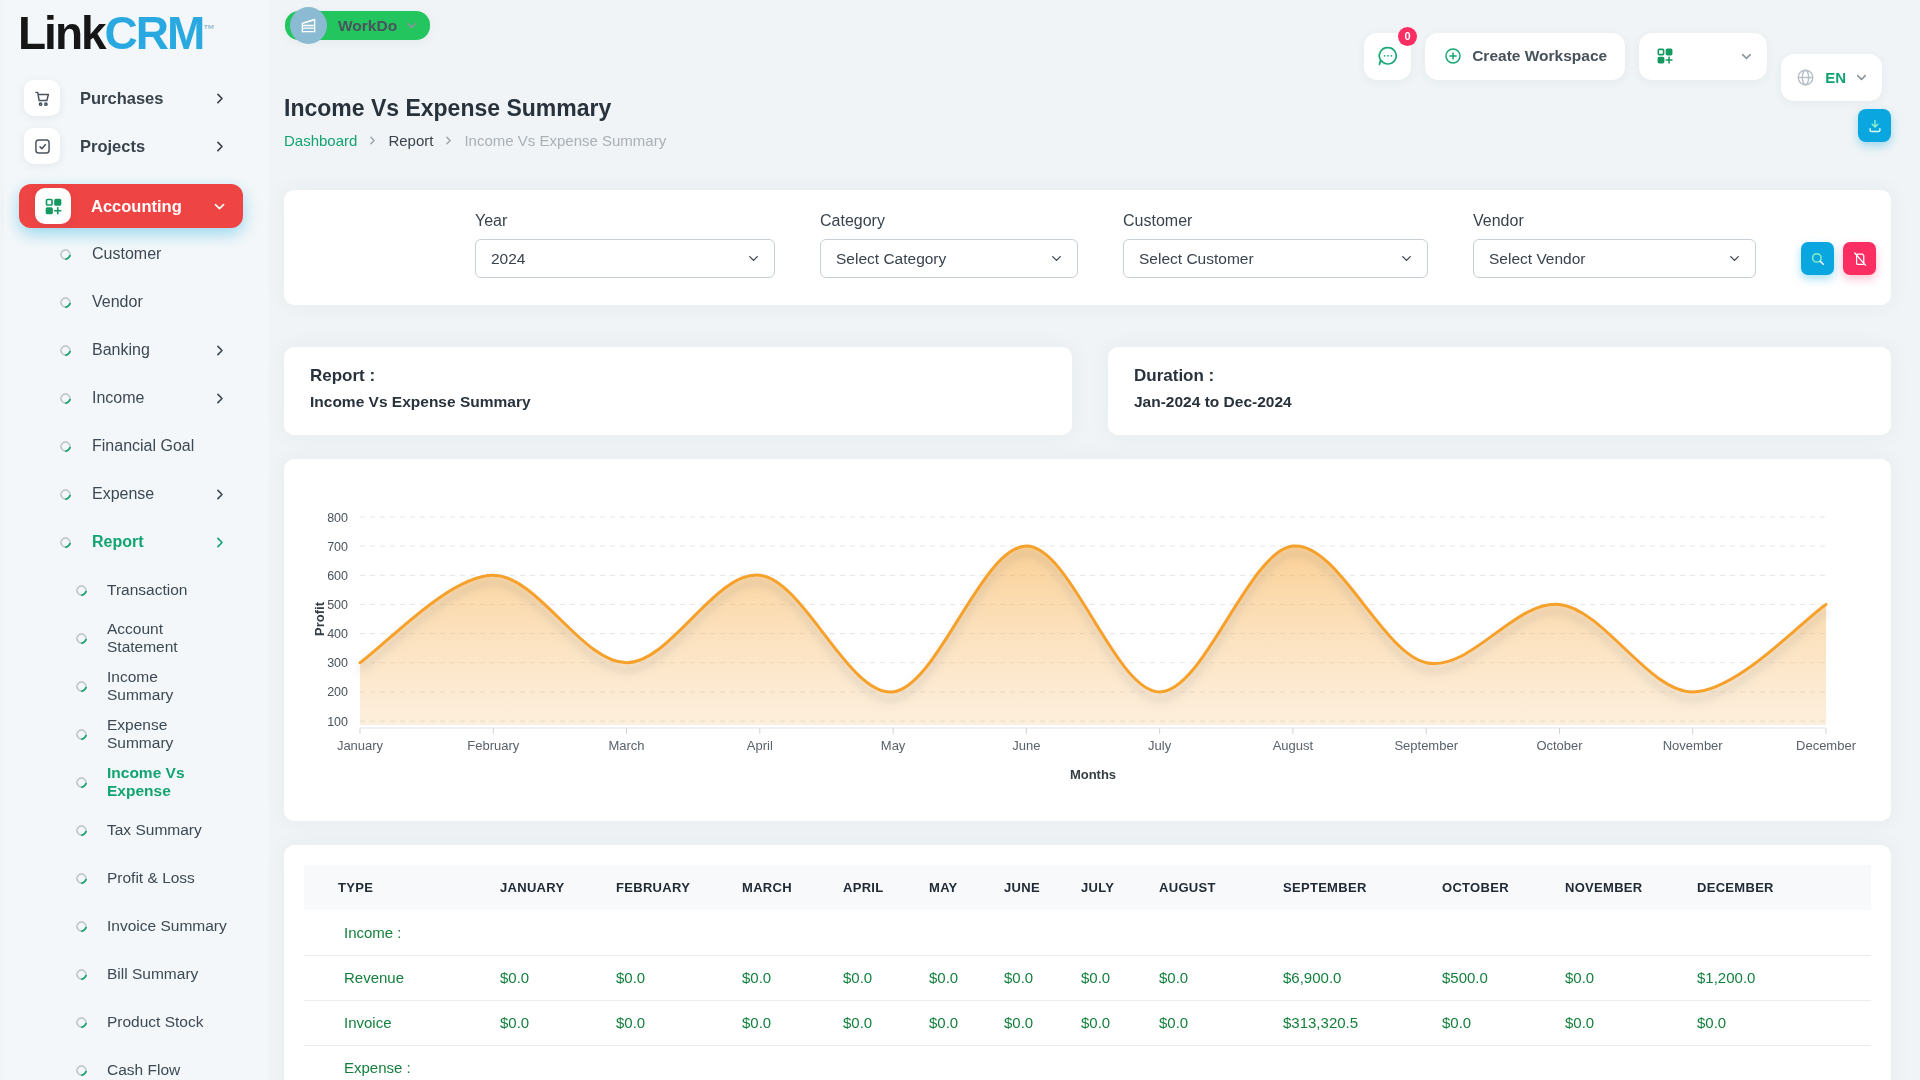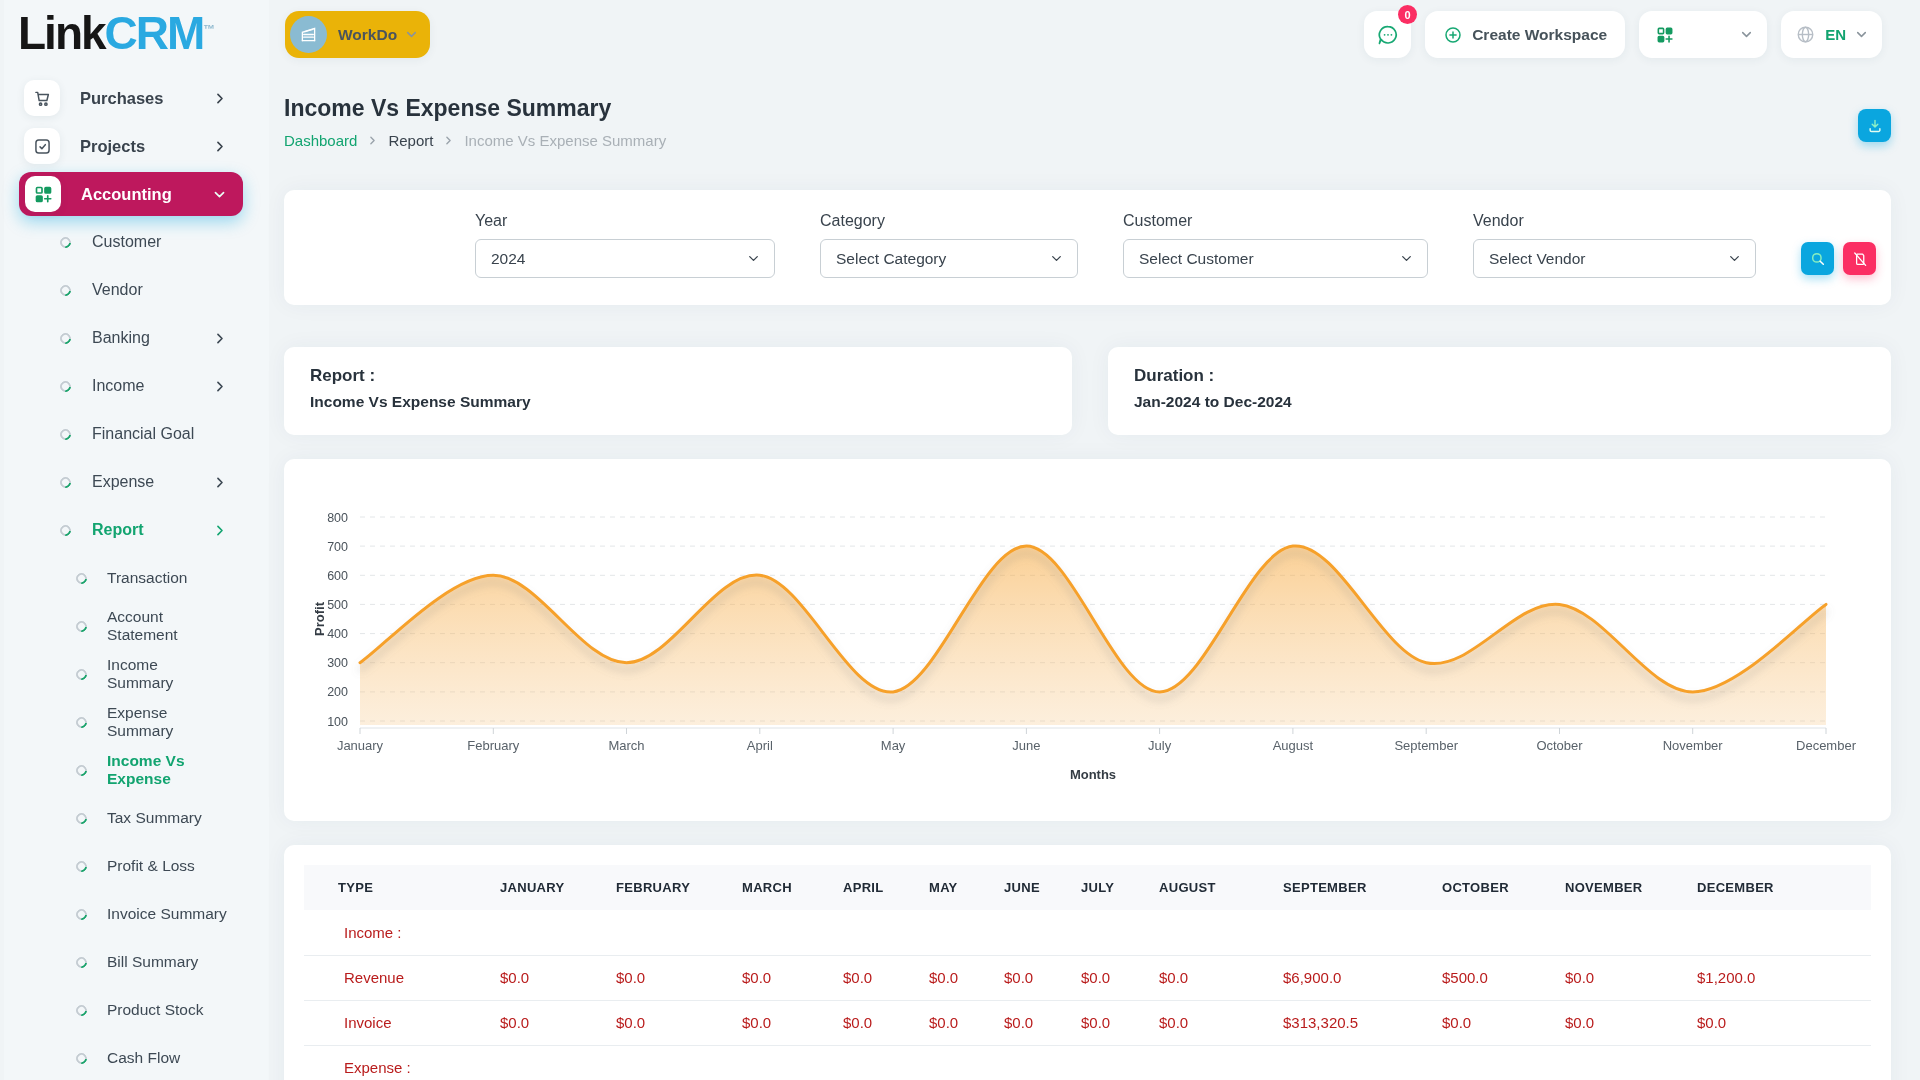--- a/index.html
+++ b/index.html
@@ -13,52 +13,52 @@
   .logo .lk{color:#161616;}
   .logo .crm{color:#2aa9e1;}
   .logo .tm{font-size:12px;color:#8fb9cf;vertical-align:super;letter-spacing:0;}
   .nav{position:absolute;left:0;top:74px;width:265px;display:flex;flex-direction:column;}
   .nav-item{height:48px;display:flex;align-items:center;padding-right:42px;cursor:pointer;position:relative;}
   .nav-item .icon-box{width:36px;height:36px;border-radius:10px;background:#fff;display:flex;align-items:center;justify-content:center;box-shadow:0 2px 8px rgba(40,60,80,.08);flex:0 0 36px;}
   .nav-item .icon-box svg{width:21px;height:21px;}
   .lvl0{padding-left:20px;}
   .lvl0 .nav-label{margin-left:20px;font-size:16.5px;font-weight:600;color:#39434d;}
   .lvl0 .chev{margin-left:auto;color:#39434d;}
-  .lvl0.active{background:#be185d;border-radius:12px;margin:2px 26px 2px 15px;height:44px;padding-left:6px;padding-right:16px;box-shadow:0 6px 16px rgba(10,166,223,.38);}
+  .lvl0.active{background:#ef4444;border-radius:12px;margin:14px 26px 2px 15px;height:44px;padding-left:16px;padding-right:16px;box-shadow:0 6px 16px rgba(10,166,223,.38);}
   .lvl0.active .nav-label{color:#fff;}
   .lvl0.active .chev{color:#eafff5;}
   .chev{width:15px;height:15px;flex:0 0 15px;}
   .chev svg{width:15px;height:15px;display:block;}
   .ring{width:11px;height:11px;border:2px solid #c4ccd2;border-radius:50%;border-bottom-color:#1aa36b;transform:rotate(-40deg);flex:0 0 11px;}
   .lvl1{padding-left:56px;}
   .lvl1 .nav-label{margin-left:21px;font-size:16px;color:#3d4954;}
   .lvl1 .chev{margin-left:auto;color:#3d4954;}
   .lvl2{padding-left:72px;}
   .lvl2 .nav-label{margin-left:20px;font-size:15.5px;color:#3d4954;}
   .lvl1.active .nav-label,.lvl2.active .nav-label{color:#12a470;font-weight:600;}
   .lvl1.active .chev{color:#12a470;}
 
   
-  .workdo-pill{position:absolute;left:285px;top:11px;height:47px;border-radius:14px;background:#eab308;display:flex;align-items:center;padding:0 12px 0 5px;box-shadow:0 2px 10px rgba(40,60,80,.06);cursor:pointer;}
+  .workdo-pill{position:absolute;left:285px;top:11px;height:29px;border-radius:14px;background:#22c55e;display:flex;align-items:center;padding:0 12px 0 5px;box-shadow:0 2px 10px rgba(40,60,80,.06);cursor:pointer;}
   .workdo-avatar{width:37px;height:37px;border-radius:50%;background:#8abbd2;display:flex;align-items:center;justify-content:center;}
   .workdo-avatar svg{width:21px;height:21px;}
   .workdo-name{margin:0 8px 0 11px;font-size:15.5px;color:#4a545d;font-weight:600;}
   .sm-chev{color:#8a949c;width:13px;height:13px;}
   .sm-chev svg{width:13px;height:13px;display:block;}
   .top-right{position:absolute;right:38px;top:11px;display:flex;align-items:center;gap:14px;}
   .chat-btn{position:relative;width:47px;height:47px;border-radius:13px;background:#fff;display:flex;align-items:center;justify-content:center;box-shadow:0 2px 10px rgba(40,60,80,.06);cursor:pointer;}
   .chat-btn svg{width:24px;height:24px;}
   .chat-badge{position:absolute;top:-6px;right:-6px;min-width:19px;height:19px;border-radius:10px;background:#fb2e63;color:#fff;font-size:11px;font-weight:700;display:flex;align-items:center;justify-content:center;padding:0 5px;}
   .pill{height:47px;border-radius:13px;background:#fff;display:flex;align-items:center;box-shadow:0 2px 10px rgba(40,60,80,.06);cursor:pointer;}
   .create-pill{padding:0 18px;gap:9px;}
   .create-pill svg{width:20px;height:20px;}
   .create-label{font-size:15.5px;font-weight:600;color:#46525a;}
   .grid-pill{width:128px;padding:0 14px 0 16px;justify-content:space-between;}
   .grid-pill svg.grid-ic{width:20px;height:20px;}
-  .lang-pill{padding:0 14px;gap:9px;}
+  .lang-pill{padding:0 14px;gap:9px;margin-top:43px;}
   .lang-pill svg.globe{width:21px;height:21px;}
   .lang-code{font-size:15px;font-weight:700;color:#12a470;}
 
   
   .main{position:absolute;left:284px;top:0;width:1607px;height:1052px;}
   .page-title{position:absolute;left:0;top:95px;font-size:23px;font-weight:700;color:#28323c;}
   .breadcrumb{position:absolute;left:0;top:132px;display:flex;align-items:center;gap:10px;font-size:15px;}
   .bc-home{color:#12a470;cursor:pointer;}
   .bc-mid{color:#39434d;cursor:pointer;}
   .bc-cur{color:#a9b0b6;}
@@ -86,21 +86,21 @@
   .sum-label{font-size:17px;font-weight:700;color:#28323c;}
   .sum-value{margin-top:7px;font-size:15.5px;font-weight:700;color:#28323c;}
 
   .chart-card{position:absolute;left:0;top:459px;width:1607px;height:362px;}
   .chart-card svg{position:absolute;left:0;top:0;}
 
   .table-card{position:absolute;left:0;top:845px;width:1607px;height:260px;padding:20px 20px 0 20px;border-radius:10px 10px 0 0;}
   table.rpt{border-collapse:collapse;width:1567px;table-layout:fixed;}
   table.rpt th{height:45px;background:#f8f9fb;font-size:13px;font-weight:700;letter-spacing:.3px;color:#212b36;text-align:left;padding:0;}
   table.rpt th:first-child{padding-left:34px;}
-  table.rpt td{height:45px;font-size:15px;color:#b91c1c;text-align:left;padding:0;border-top:1px solid #e9edf0;}
+  table.rpt td{height:45px;font-size:15px;color:#15803d;text-align:left;padding:0;border-top:1px solid #e9edf0;}
   table.rpt td:first-child{padding-left:40px;}
   table.rpt tbody tr:first-child td{border-top:none;}
 </style>
 </head>
 <body>
 
 <div class="screen">
 
   <div class="sidebar">
     <div class="logo"><span class="lk">Link</span><span class="crm">CRM</span><span class="tm">™</span></div>

